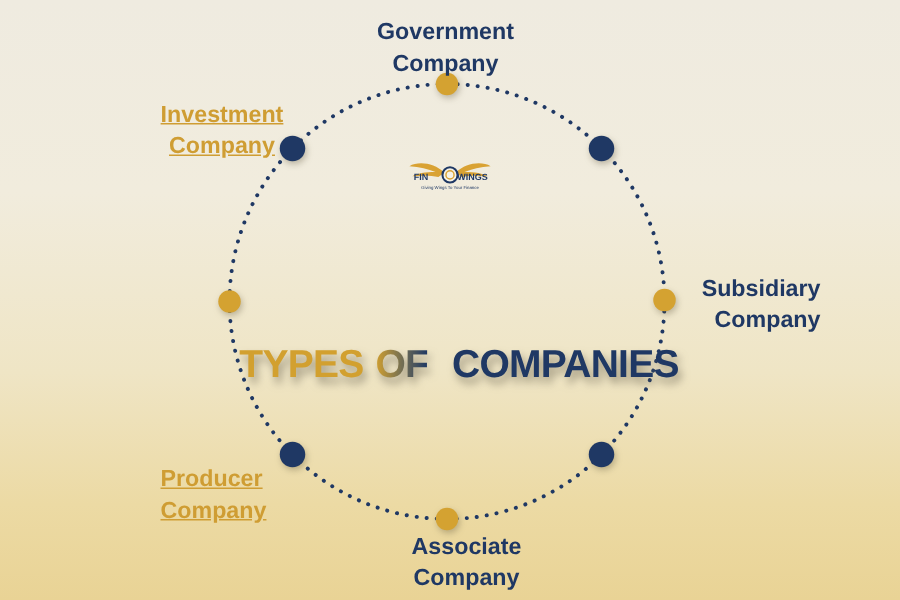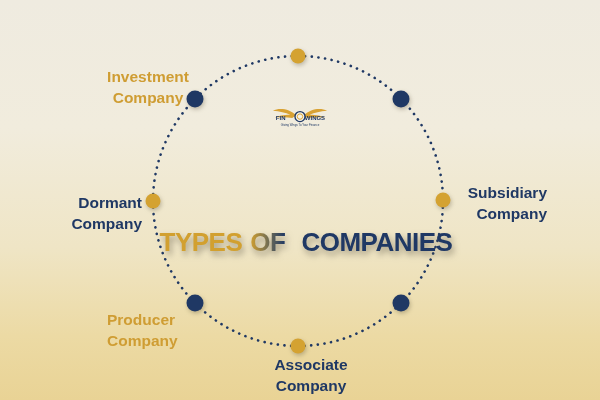--- a/index.html
+++ b/index.html
@@ -28,21 +28,21 @@
     -webkit-background-clip:text;background-clip:text;color:transparent;
     margin-right:16px;
   }
   .title .t-navy{color:#1f3864;}
 
   
   .label{
     position:absolute;font-size:15.5px;font-weight:bold;line-height:21px;
   }
   .navy{color:#1f3864;}
-  .gold{color:#cf9d33;}
+  .gold{color:#cf9d33;text-decoration:underline;}
   .pos-top{left:232px;top:11px;width:130px;text-align:center;}
   .pos-top-right{left:393px;top:74px;width:110px;text-align:center;}
   .pos-right{left:452px;top:182px;width:95px;text-align:right;}
   .pos-bottom-right{left:414px;top:296px;width:95px;text-align:left;}
   .pos-bottom{left:251px;top:354px;width:120px;text-align:center;}
   .pos-bottom-left{left:107px;top:309px;width:110px;text-align:left;}
   .pos-left{left:32px;top:192px;width:110px;text-align:right;}
   .pos-top-left{left:93px;top:66px;width:110px;text-align:center;}
 
   
@@ -74,19 +74,19 @@
       <text x="15" y="14" font-size="6.2" font-weight="bold" fill="#1f3864" text-anchor="end" font-family="Liberation Sans, sans-serif">FIN</text>
       <text x="45.5" y="14" font-size="6.2" font-weight="bold" fill="#1f3864" text-anchor="middle" font-family="Liberation Sans, sans-serif">WINGS</text>
       <text x="30" y="20.5" font-size="3" fill="#1f3864" text-anchor="middle" font-family="Liberation Sans, sans-serif">Giving Wings To Your Finance</text>
     </svg>
   </div>
 
   <h1 class="title">
     <span class="t-gold">TYPES</span><span class="t-fade">OF</span><span class="t-navy">COMPANIES</span>
   </h1>
 
+  <div class="label navy pos-top">Government Company</div>
   <div class="label navy pos-right">Subsidiary Company</div>
   <div class="label navy pos-bottom">Associate Company</div>
   <div class="label gold pos-bottom-left">Producer Company</div>
-  <div class="label navy pos-left">Dormant Company</div>
   <div class="label gold pos-top-left">Investment Company</div>
 
 </div>
 
 </body></html>

